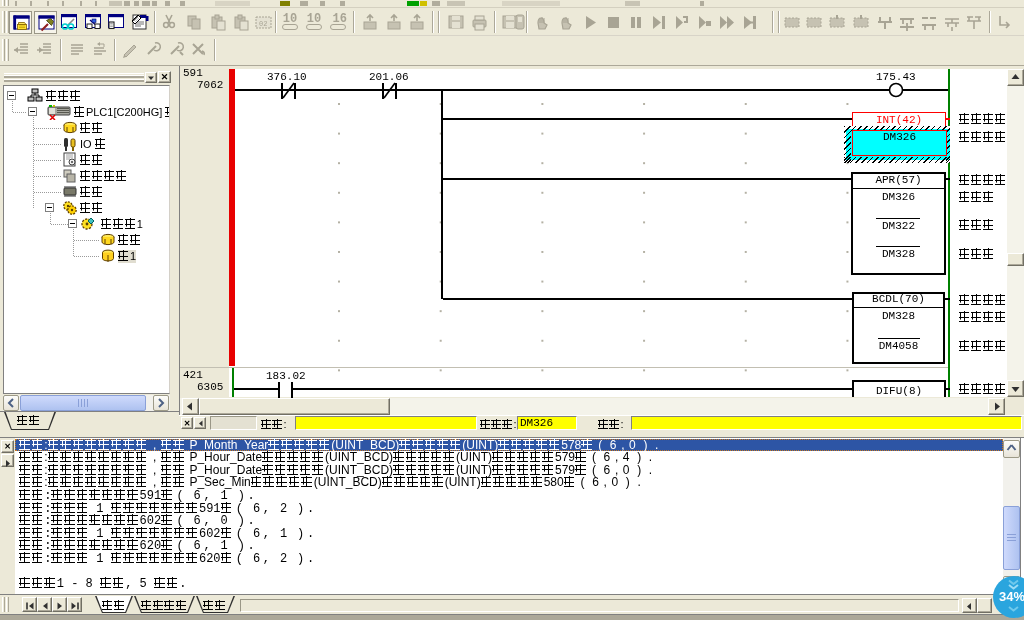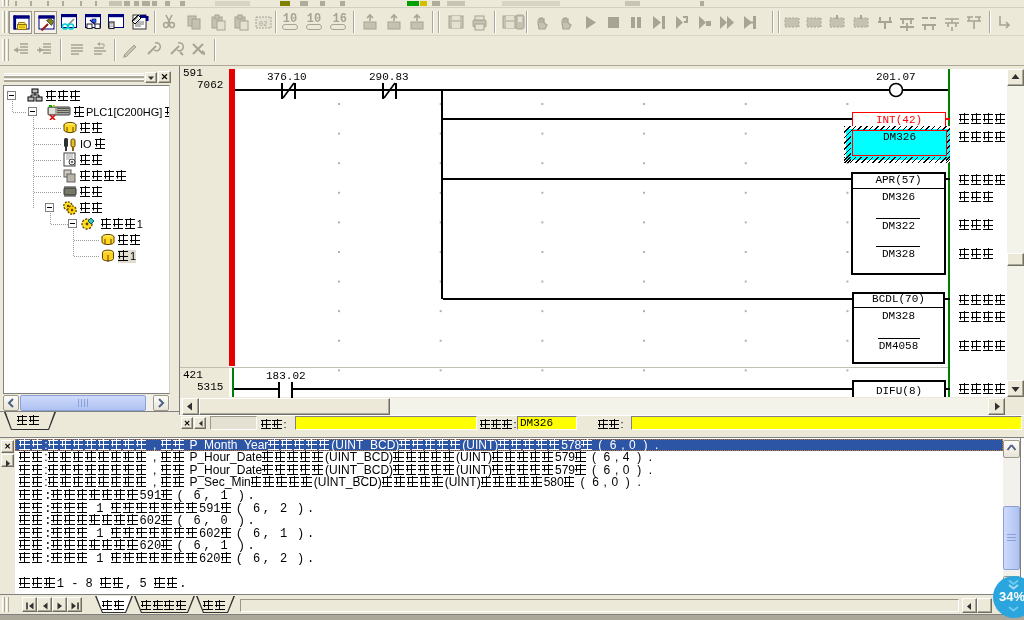--- a/index.html
+++ b/index.html
@@ -410,46 +410,46 @@
 <div class="a" style="left:4px;top:412px;width:52px;height:18px;background:#303030;clip-path:polygon(0 0,52px 0,45px 100%,7px 100%)"></div>
 <div class="a" style="left:4px;top:412px;width:52px;height:18px;background:#ece9d8;clip-path:polygon(1.7px 0,50.3px 0,44.2px calc(100% - 1px),7.8px calc(100% - 1px))"></div>
 <div class="a" style="left:17px;top:414px;font-size:11px"><i class="b"></i><i class="b"></i></div>
 <div class="a" style="left:179px;top:66px;width:845px;height:349px;background:#ece9d8;border-left:1px solid #808080"></div>
 <div class="a" style="left:229px;top:69px;width:778px;height:328px;background:#fff"></div>
 <div class="a" style="left:300px;top:90px;width:649px;height:307px;background-image:radial-gradient(circle,#b4b1a4 1px,transparent 1.3px);background-size:101.7px 29.6px;background-position:89.85px 28.8px"></div>
 <div class="gline" style="left:180px;top:367px;width:827px;height:1px;background:#c2bfb2"></div>
 <div class="a mono" style="left:183px;top:67px;font-size:11px">591</div>
 <div class="a mono" style="left:197px;top:79px;font-size:11px">7062</div>
 <div class="a mono" style="left:183px;top:369px;font-size:11px">421</div>
-<div class="a mono" style="left:197px;top:381px;font-size:11px">5315</div>
+<div class="a mono" style="left:197px;top:381px;font-size:11px">6305</div>
 <div class="a" style="left:229px;top:69px;width:6px;height:297px;background:#e80000"></div>
 <div class="a" style="left:232px;top:368px;width:2px;height:29px;background:#008000"></div>
 <div class="a" style="left:948px;top:69px;width:2px;height:328px;background:#008000"></div>
 <div class="lline" style="left:235px;top:89px;width:654px;height:2px;background:#000"></div>
 <div class="lline" style="left:903px;top:89px;width:45px;height:2px;background:#000"></div>
 <div class="lline" style="left:441px;top:89px;width:2px;height:210px;background:#000"></div>
 <div class="lline" style="left:443px;top:118px;width:409px;height:2px;background:#000"></div>
 <div class="lline" style="left:443px;top:178px;width:408px;height:2px;background:#000"></div>
 <div class="lline" style="left:443px;top:298px;width:409px;height:2px;background:#000"></div>
 <div class="lline" style="left:281px;top:83px;width:2px;height:16px;background:#000"></div>
 <div class="lline" style="left:294px;top:83px;width:2px;height:16px;background:#000"></div>
 <div class="a" style="left:282px;top:82px;width:13px;height:17px"><svg width="13" height="17">
       <path d="M1 16 L12 1" stroke="#000" stroke-width="1.6"></path>
     </svg></div>
 <div class="lline" style="left:382px;top:83px;width:2px;height:16px;background:#000"></div>
 <div class="lline" style="left:395px;top:83px;width:2px;height:16px;background:#000"></div>
 <div class="a" style="left:383px;top:82px;width:13px;height:17px"><svg width="13" height="17">
       <path d="M1 16 L12 1" stroke="#000" stroke-width="1.6"></path>
     </svg></div>
 <div class="a mono" style="left:267px;top:71px;font-size:11px">376.10</div>
-<div class="a mono" style="left:369px;top:71px;font-size:11px">290.83</div>
+<div class="a mono" style="left:369px;top:71px;font-size:11px">201.06</div>
 <div class="a" style="left:888px;top:82px;width:16px;height:16px"><svg width="16" height="16">
       <circle cx="8" cy="8" r="6.5" fill="#fff" stroke="#000" stroke-width="1.6"></circle>
     </svg></div>
-<div class="a mono" style="left:876px;top:71px;font-size:11px">201.07</div>
+<div class="a mono" style="left:876px;top:71px;font-size:11px">175.43</div>
 <div class="a" style="left:852px;top:112px;width:94px;height:16px;border:1px solid #f00;background:#fff;text-align:center;font:11px 'Liberation Mono';color:#f00;line-height:15px">INT(42)</div>
 <div class="lline" style="left:946px;top:118px;width:6px;height:2px;background:#f00"></div>
 <div class="a" style="left:844px;top:126px;width:109px;height:37px;background:#fff"></div>
 <div class="a" style="left:846px;top:129px;width:106px;height:31px;background:#00ffff"></div>
 <div class="a" style="left:844px;top:126px;width:109px;height:6px;background-image:repeating-linear-gradient(135deg,#000 0 1px,transparent 1px 4px)"></div>
 <div class="a" style="left:844px;top:157px;width:109px;height:6px;background-image:repeating-linear-gradient(135deg,#000 0 1px,transparent 1px 4px)"></div>
 <div class="a" style="left:844px;top:126px;width:7px;height:37px;background-image:repeating-linear-gradient(135deg,#000 0 1px,transparent 1px 4px)"></div>
 <div class="a" style="left:946px;top:126px;width:7px;height:37px;background-image:repeating-linear-gradient(135deg,#000 0 1px,transparent 1px 4px)"></div>
 <div class="a" style="left:852px;top:130px;width:95px;height:26px;border:1px solid #f00;background:#00ffff;text-align:center;font:11px 'Liberation Mono';color:#000">DM326</div>
 <div class="a" style="left:851px;top:172px;width:95px;height:103px;border:2px solid #000;background:#fff"></div>

